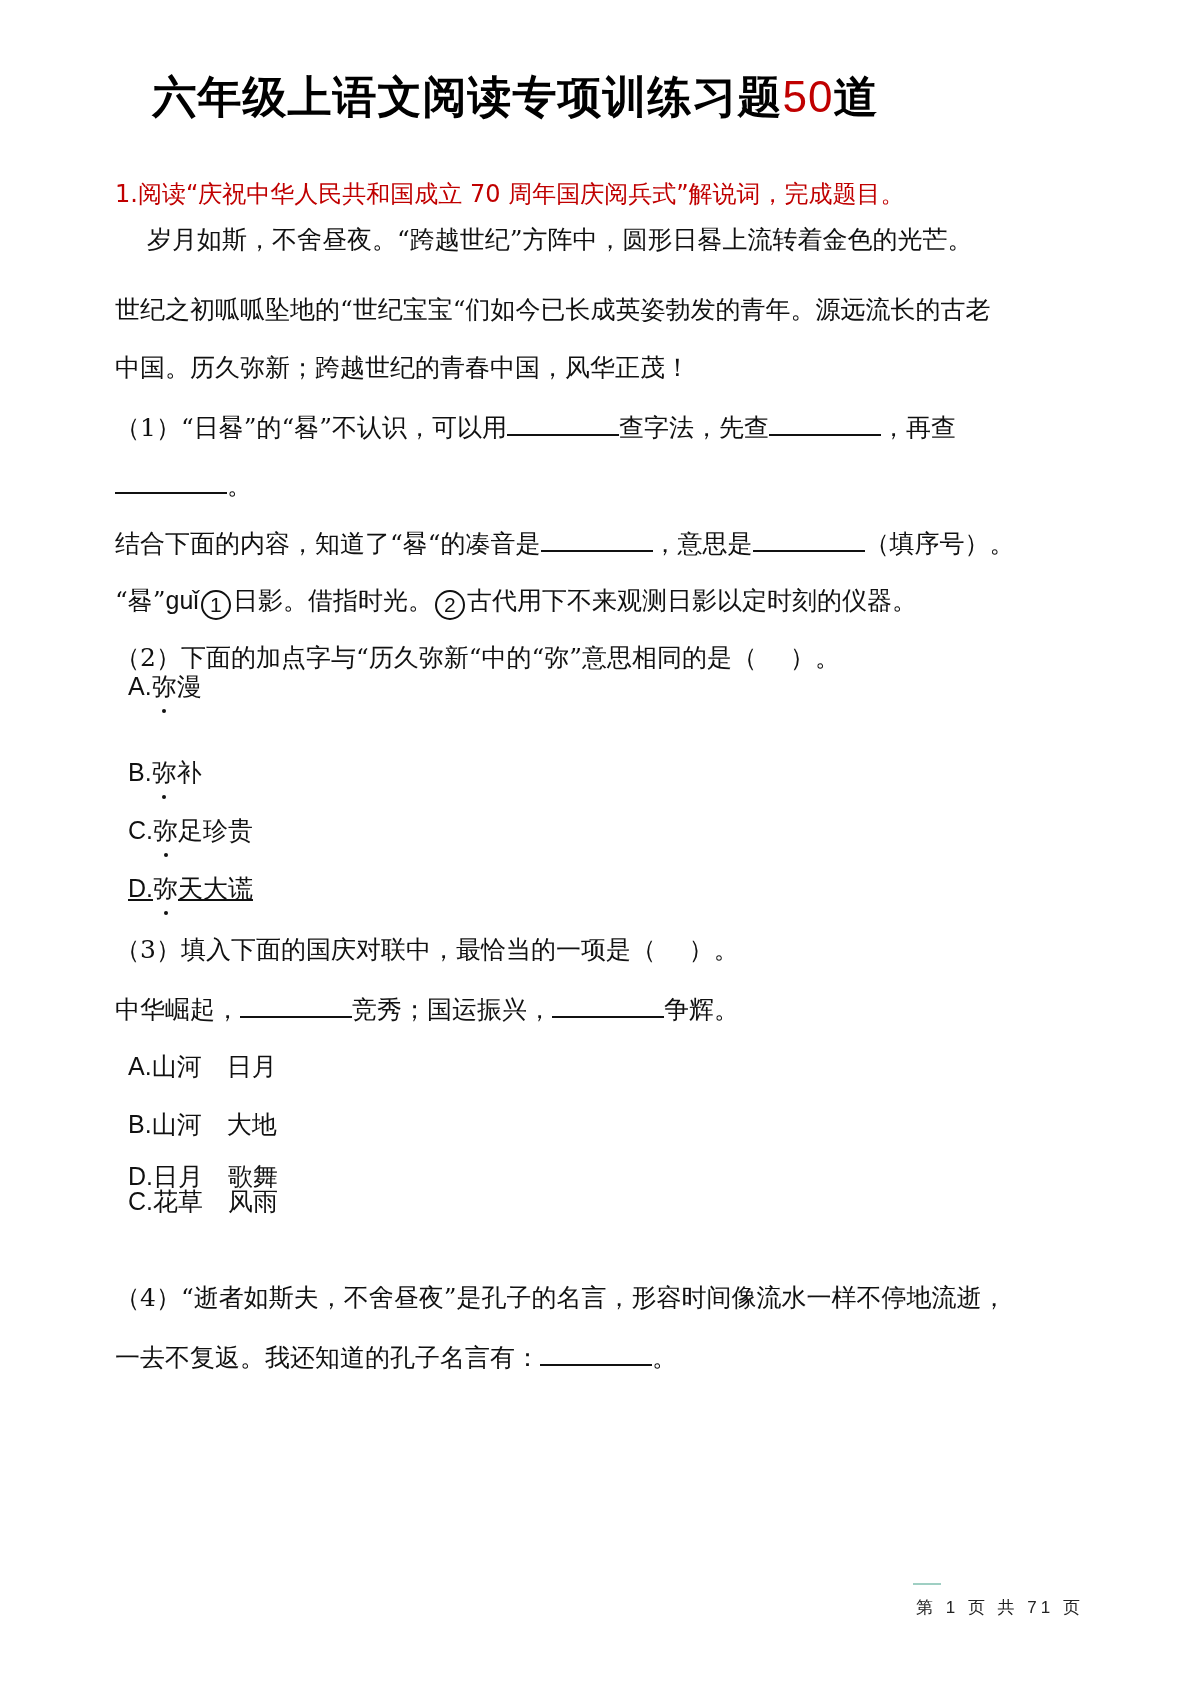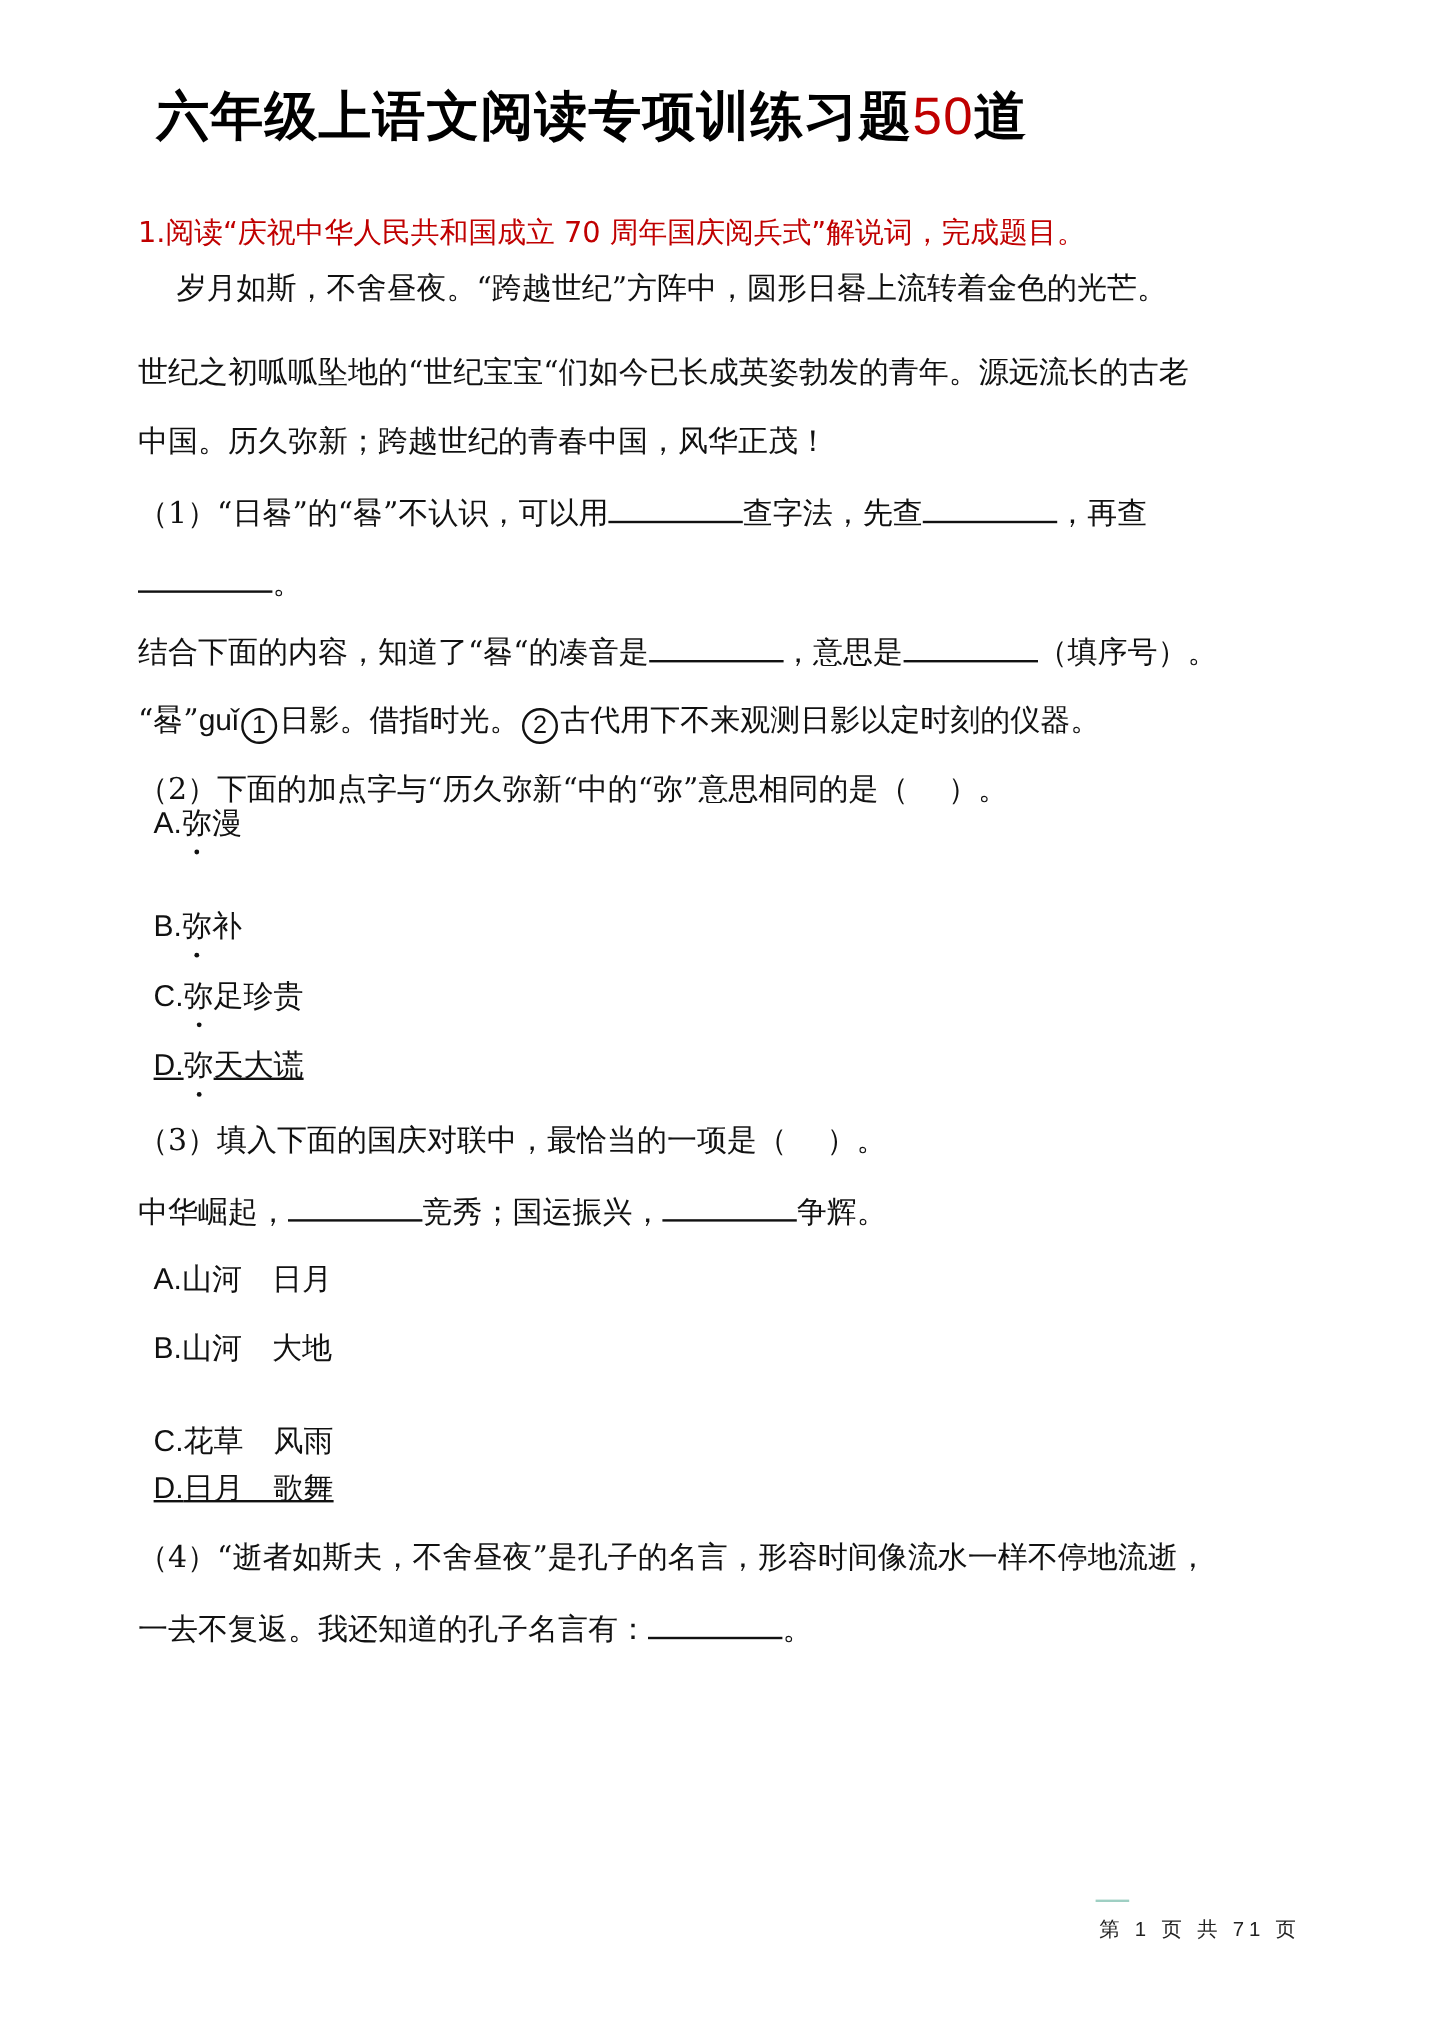--- a/index.html
+++ b/index.html
@@ -4,21 +4,21 @@
   <style>
     html, body { margin: 0; padding: 0; background: #ffffff; }
     body {
       width: 1191px; height: 1684px; position: relative; overflow: hidden;
       font-family: "DejaVu Serif", "Liberation Serif", serif;
       color: #111111;
     }
     .title {
       position: absolute; left: 0; top: 68px; width: 987px; text-align: center;
       font-family: "DejaVu Sans", "Liberation Sans", sans-serif;
-      font-weight: bold; font-size: 44px; letter-spacing: 1px; color: #000;
+      font-weight: bold; font-size: 44px; letter-spacing: 1px; color: #000; padding-left: 22px;
     }
     .title .num { color: #c00000; font-family: "Liberation Sans", sans-serif; font-weight: normal; }
     .line {
       position: absolute; left: 115px; white-space: nowrap;
       font-size: 25px; line-height: 32px;
     }
     .q-head { color: #c00000; font-weight: normal; font-family: "DejaVu Sans", "Liberation Sans", sans-serif; font-size: 24px; }
     .indent { left: 147px; }
     .opt { left: 128px; }
     .lat { font-family: "Liberation Sans", "DejaVu Sans", sans-serif; }
@@ -60,19 +60,19 @@
 <div class="line opt" style="top:670px;"><span class="lat">A.</span><span class="dot">弥</span><span>漫</span></div>
 <div class="line opt" style="top:756px;"><span class="lat">B.</span><span class="dot">弥</span><span>补</span></div>
 <div class="line opt" style="top:814px;"><span class="lat">C.</span><span class="dot">弥</span><span>足珍贵</span></div>
 <div class="line opt" style="top:872px;text-decoration:underline;"><span class="lat">D.</span><span class="dot">弥</span><span>天大谎</span></div>
 
 <div class="line" style="top:934px;">（3）填入下面的国庆对联中，最恰当的一项是（　 ）。</div>
 <div class="line" style="top:992px;"><span>中华崛起，</span><span class="blank b110"></span><span>竞秀；国运振兴，</span><span class="blank b110"></span><span>争辉。</span></div>
 <div class="line opt" style="top:1050px;"><span class="lat">A.</span><span>山河　日月</span></div>
 <div class="line opt" style="top:1108px;"><span class="lat">B.</span><span>山河　大地</span></div>
 <div class="line opt" style="top:1166px;margin-top:19px;"><span class="lat">C.</span><span>花草　风雨</span></div>
-<div class="line opt" style="top:1224px;text-decoration:underline;"><span class="lat">D.</span><span>日月　歌舞</span></div>
+<div class="line opt" style="top:1160px;"><span class="lat">D.</span><span>日月　歌舞</span></div>
 
 <div class="line" style="top:1282px;">（4）“逝者如斯夫，不舍昼夜”是孔子的名言，形容时间像流水一样不停地流逝，</div>
 <div class="line" style="top:1340px;"><span>一去不复返。我还知道的孔子名言有：</span><span class="blank b110"></span><span>。</span></div>
 
 <div class="footer-rule"></div>
 <div class="footer">第 1 页 共 71 页</div>
 
 </body></html>

